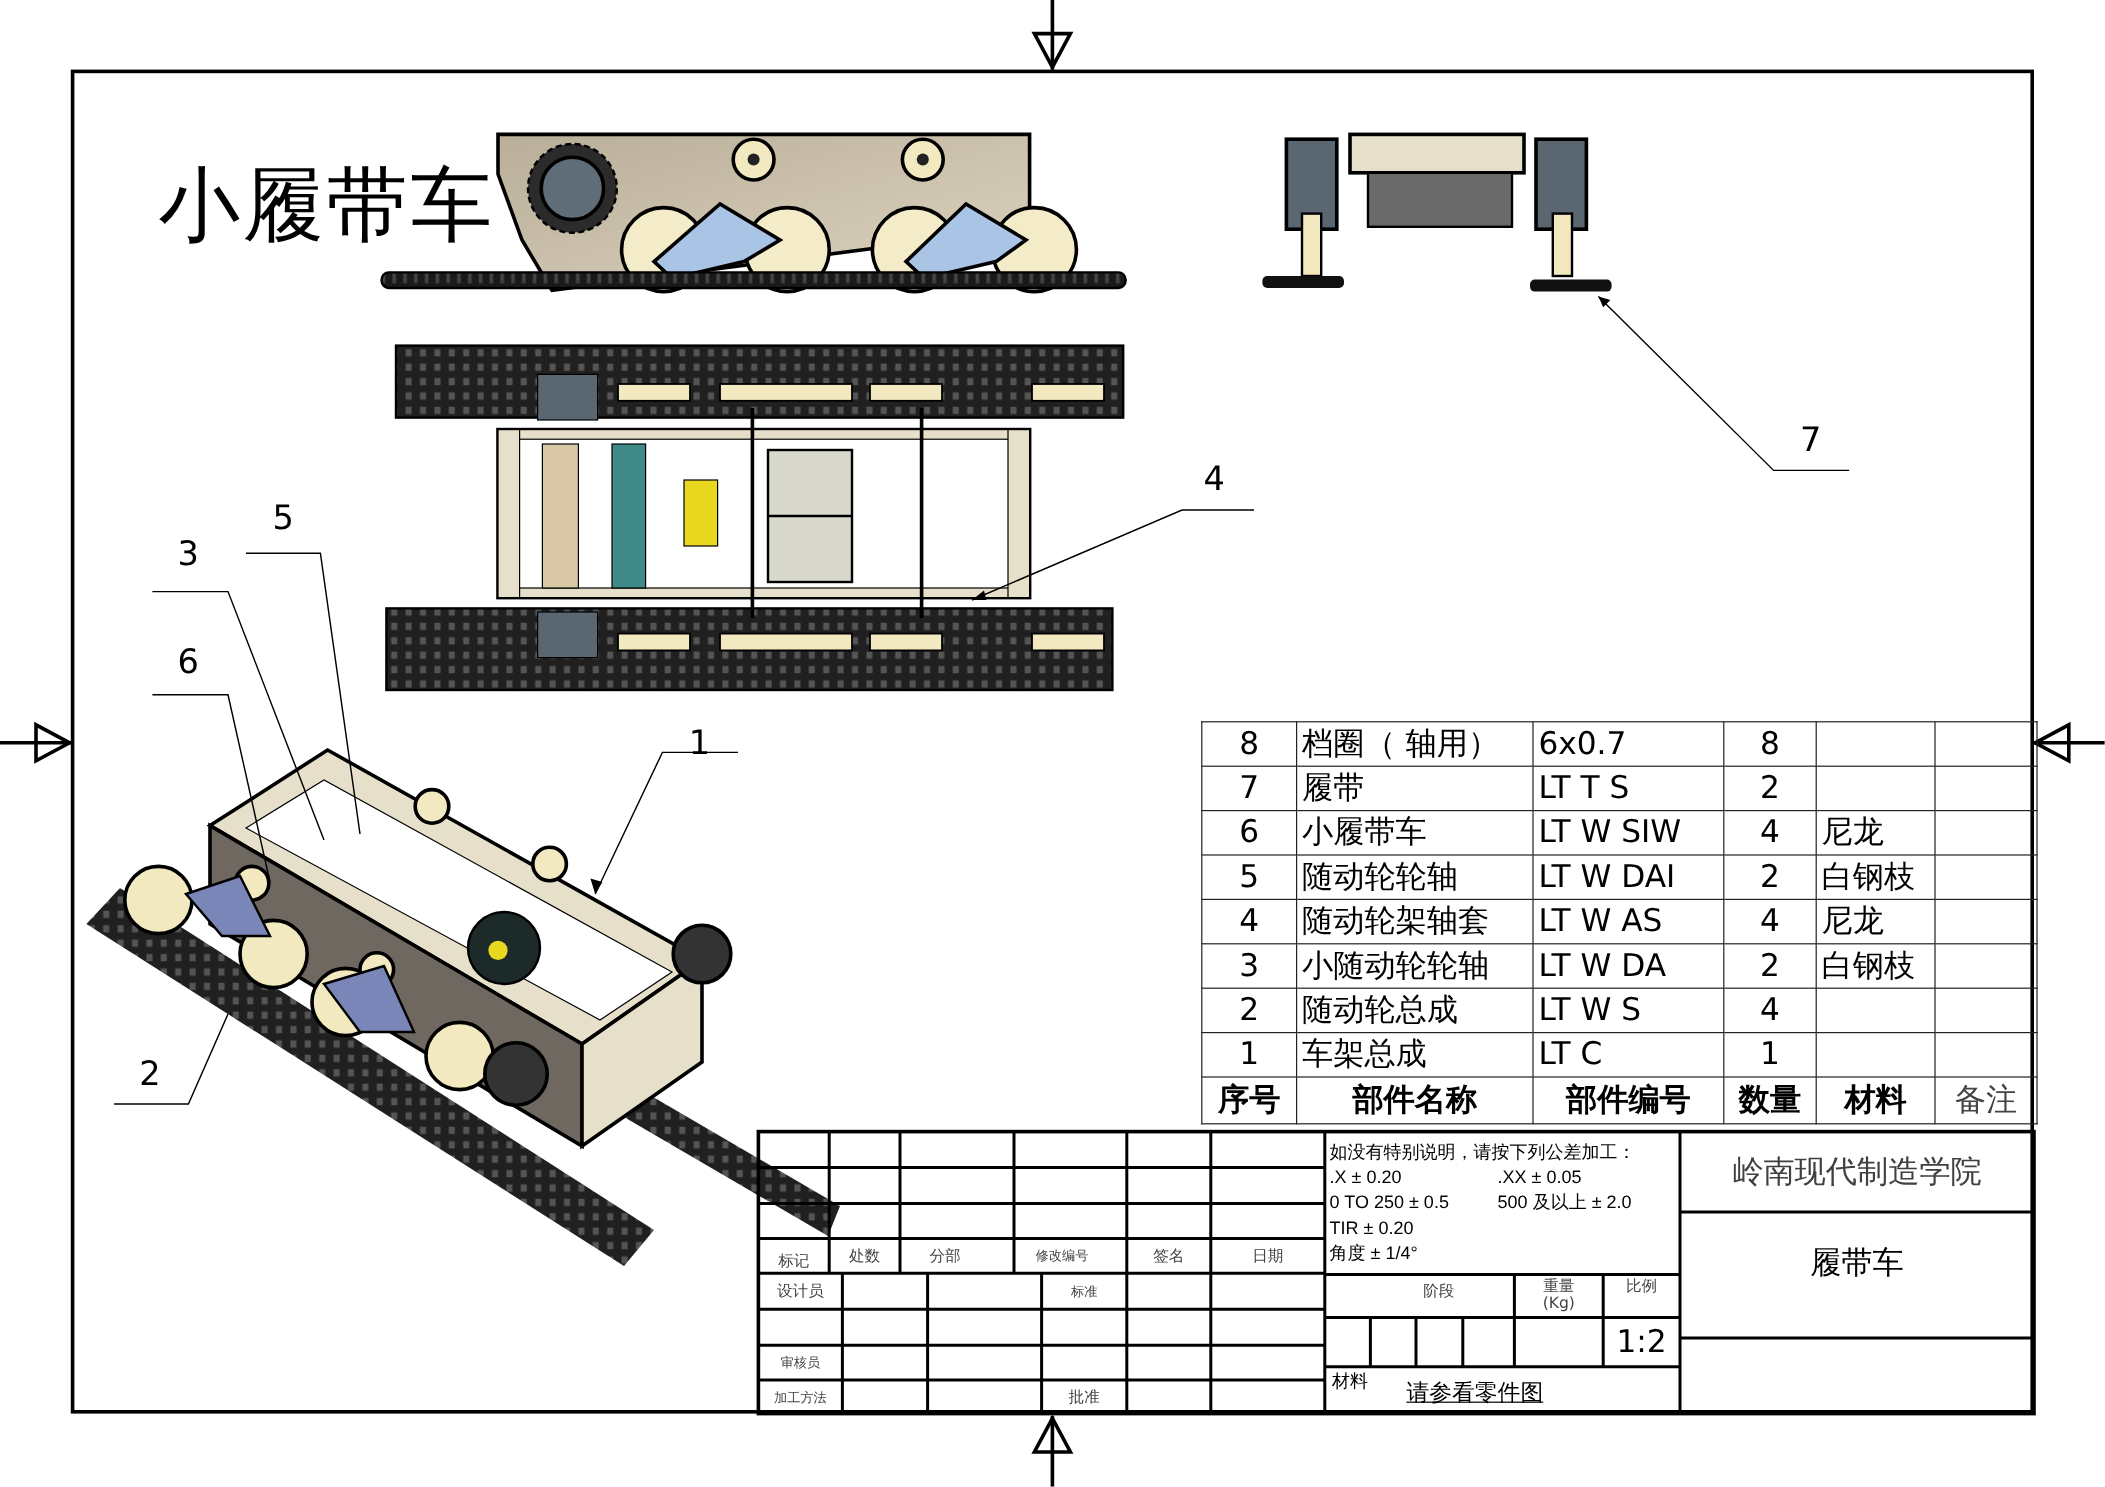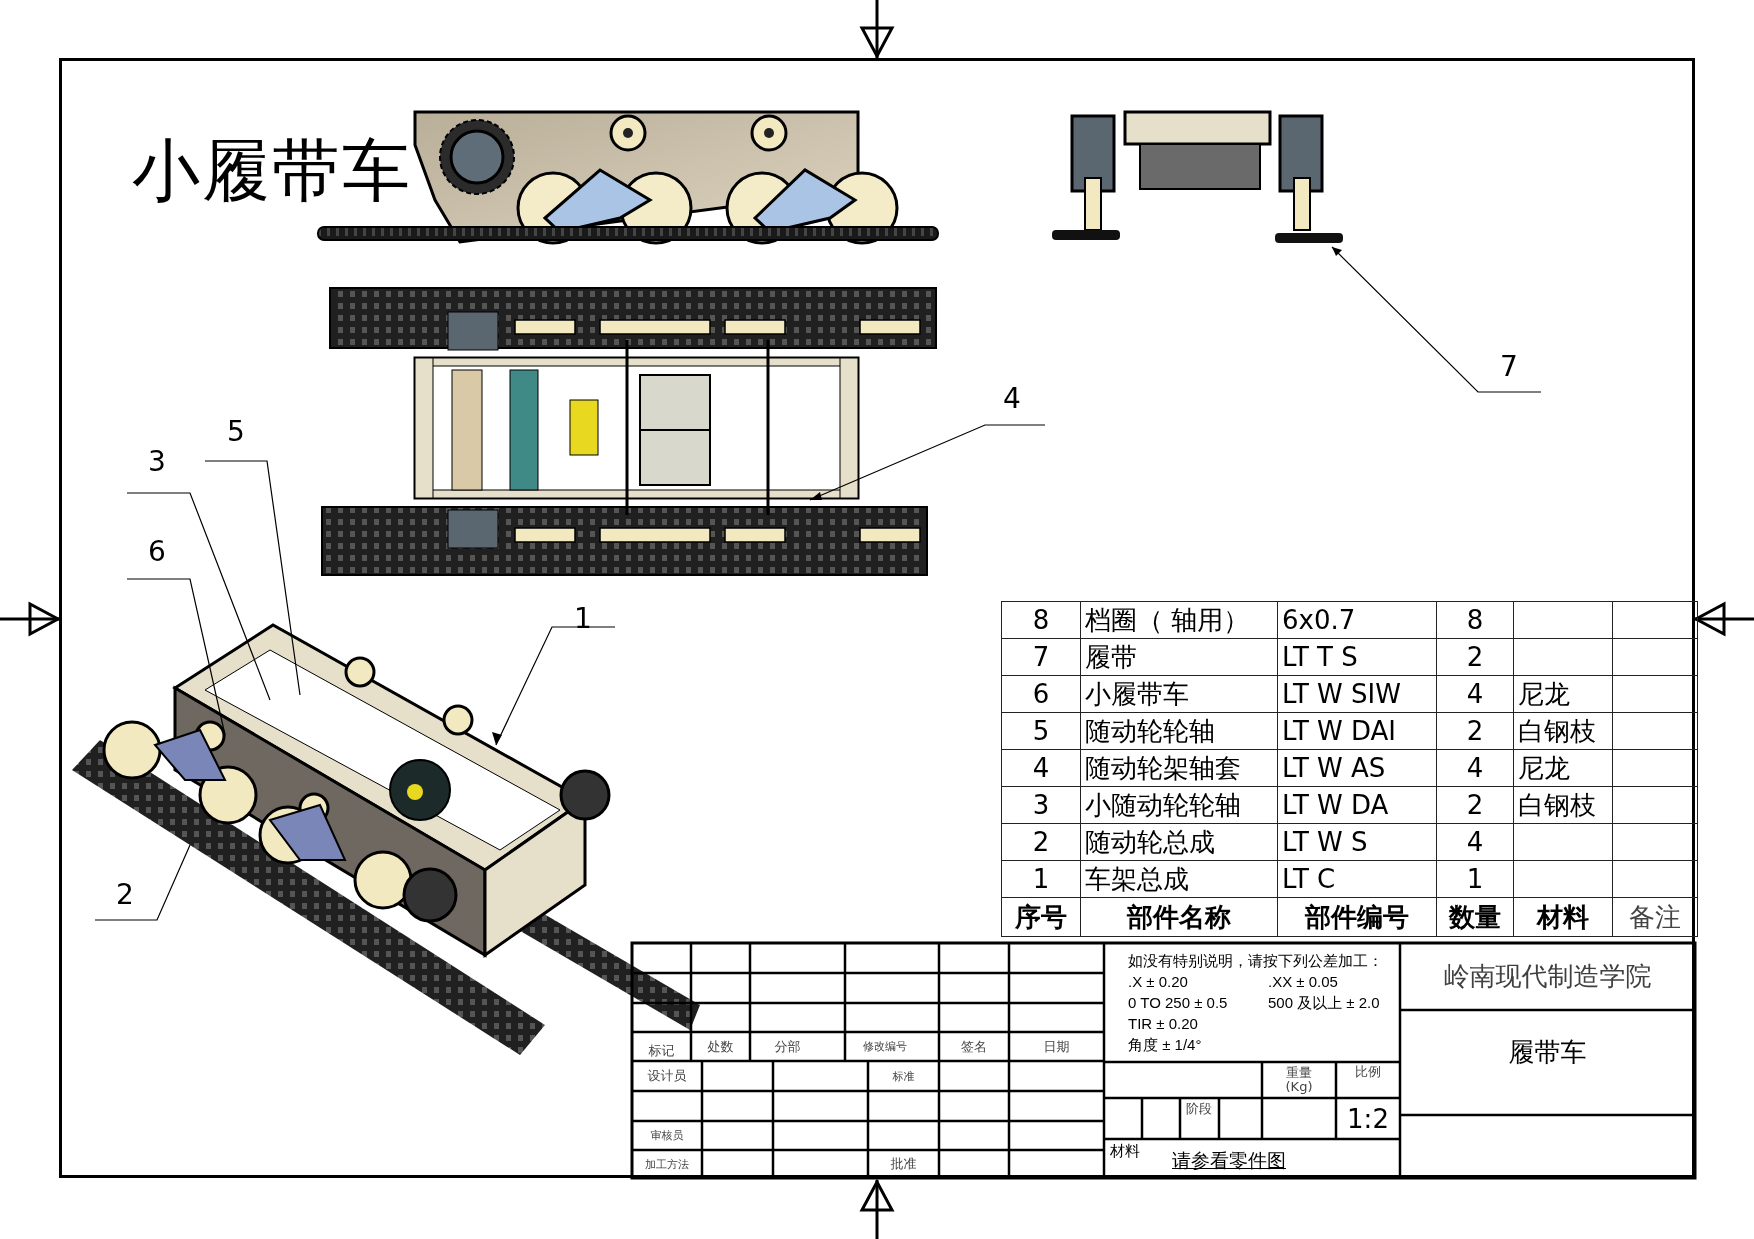--- a/index.html
+++ b/index.html
@@ -17,21 +17,21 @@
   table.bom td.c0 { width:70px; text-align:center; }
   table.bom td.c1 { width:188px; }
   table.bom td.c2 { width:150px; }
   table.bom td.c3 { width:68px; text-align:center; }
   table.bom td.c4 { width:90px; }
   table.bom td.c5 { width:76px; }
   table.bom tr.hdr td { text-align:center; font-weight:bold; height:38px; }
   
   .tb-cell { position:absolute; box-sizing:border-box; }
   .tb-lbl { font-size:13px; color:#444; display:flex; align-items:center; justify-content:center; }
-  .tol { position:absolute; left:1108px; top:950px; font-size:15px; line-height:21px; font-family:"Liberation Sans", sans-serif;margin-left:20px; }
+  .tol { position:absolute; left:1108px; top:950px; font-size:15px; line-height:21px; font-family:"Liberation Sans", sans-serif; }
   .callout { position:absolute; font-size:28px; font-family:"DejaVu Sans", sans-serif; }
 </style>
 </head>
 <body>
 
 <svg width="1754" height="1239">
   <g stroke="#000" stroke-width="3" fill="none">
     <line x1="877" y1="0" x2="877" y2="58"></line>
     <polygon points="862,28 892,28 877,56"></polygon>
     <line x1="877" y1="1180" x2="877" y2="1239"></line>
@@ -310,21 +310,21 @@
 <div class="tb-cell tb-lbl" style="left:868px;top:1150px;width:71px;height:28px;">批准</div>
 
 <div class="tol">
   <div>如没有特别说明，请按下列公差加工：</div>
   <div><span style="display:inline-block;width:140px;">.X ± 0.20</span><span>.XX ± 0.05</span></div>
   <div><span style="display:inline-block;width:140px;">0 TO 250 ± 0.5</span><span>500 及以上 ± 2.0</span></div>
   <div>TIR ± 0.20</div>
   <div>角度 ± 1/4°</div>
 </div>
 
-<div class="tb-cell tb-lbl" style="left:1104px;top:1091px;width:158px;height:36px;padding-left:32px;">阶段</div>
+<div class="tb-cell tb-lbl" style="left:1104px;top:1058px;width:158px;height:36px;padding-left:32px;">阶段</div>
 <div class="tb-cell tb-lbl" style="left:1262px;top:1062px;width:74px;height:36px;flex-direction:column;line-height:14px;">
   <span>重量</span>
   <span>(Kg)</span>
 </div>
 <div class="tb-cell tb-lbl" style="left:1336px;top:1054px;width:64px;height:36px;">比例</div>
 <div class="tb-cell tb-lbl" style="left:1336px;top:1098px;width:64px;height:41px;font-size:26px;color:#000;">1:2</div>
 <div class="tb-cell" style="left:1110px;top:1142px;font-size:15px;">材料</div>
 <div class="tb-cell" style="left:1172px;top:1148px;font-size:19px;text-decoration:underline;">请参看零件图</div>
 
 <div class="tb-cell tb-lbl" style="left:1400px;top:943px;width:295px;height:67px;font-size:26px;color:#404040;">岭南现代制造学院</div>

